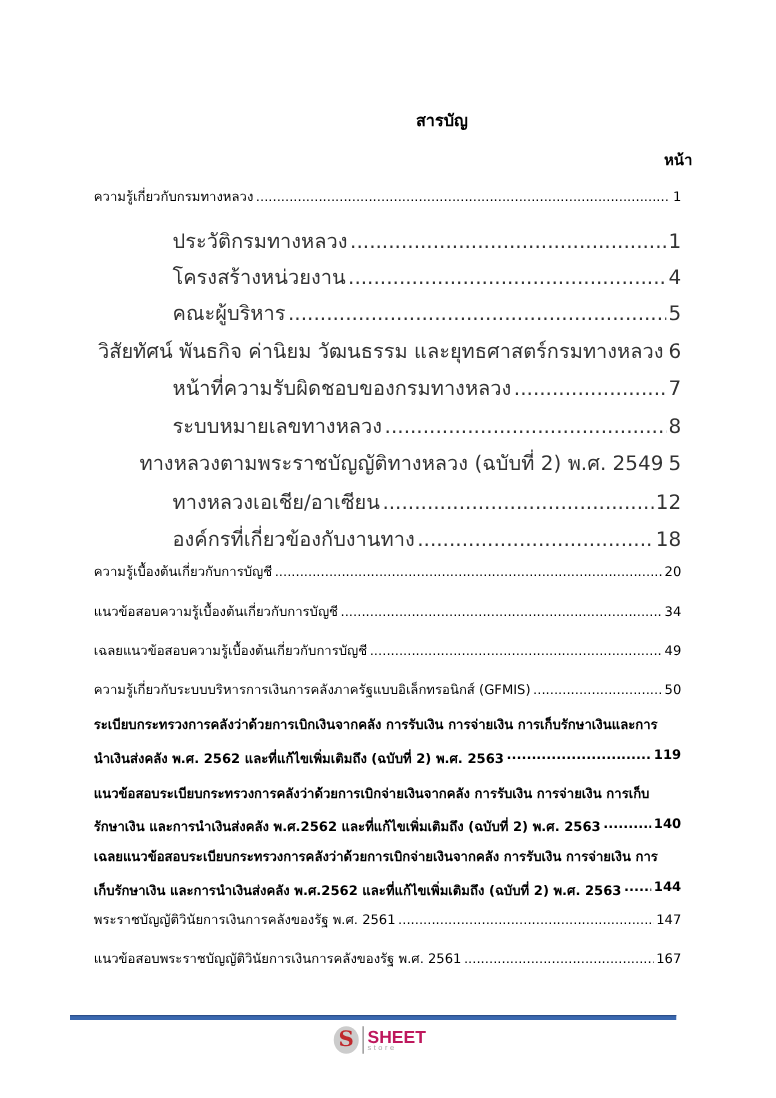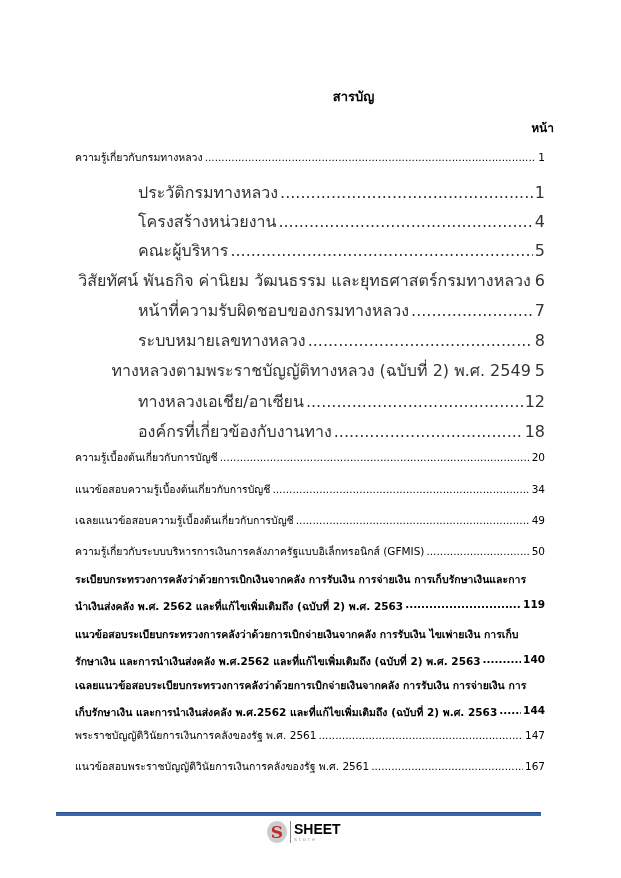--- a/index.html
+++ b/index.html
@@ -17,21 +17,21 @@
   .multi { position: absolute; left: 75px; width: 470px; font-size: 10.5px; font-weight: bold; }
   .multi .l1 { white-space: nowrap; margin-bottom: 10px; }
   .multi .l2 { display: flex; align-items: flex-start; white-space: nowrap; }
   .multi .l2 .dots { flex: 1 1 auto; overflow: hidden; margin: 0 2px; }
   .multi .l2 .dots::after { content: "....................................................................................................................................................................................................................................................................................................................."; }
   .footer-line { position: absolute; top: 812px; left: 56px; width: 485px; height: 3px; background: #3a68b0; border-top: 1px solid #2c4f8a; }
   .logo { position: absolute; top: 821px; left: 267px; display: flex; align-items: center; gap: 3px; }
   .logo-s { width: 20px; height: 22px; border-radius: 50%; background: #ccc; display: flex; align-items: center; justify-content: center; font-weight: bold; font-size: 17px; color: #c0282d; font-family: "DejaVu Serif", serif; }
   .logo-bar { width: 1px; height: 22px; background: #888; }
   .logo-text { display: flex; flex-direction: column; line-height: 1; }
-  .logo-word { font-weight: bold; font-size: 14px; color: #000000; font-family: "Liberation Sans", sans-serif; }
+  .logo-word { font-weight: bold; font-size: 14px; color: #be185d; font-family: "Liberation Sans", sans-serif; }
   .logo-sub { font-size: 6px; color: #aaa; letter-spacing: 2px; font-family: "Liberation Sans", sans-serif; }
 </style>
 </head>
 <body>
 
 <div class="title">สารบัญ</div>
 <div class="page-hdr">หน้า</div>
 
 <div class="toc">
   <div class="entry main" style="top:149px">
@@ -107,21 +107,21 @@
 
   <div class="multi" style="top:571px">
     <div class="l1">ระเบียบกระทรวงการคลังว่าด้วยการเบิกเงินจากคลัง การรับเงิน การจ่ายเงิน  การเก็บรักษาเงินและการ</div>
     <div class="l2">
         <span>นำเงินส่งคลัง พ.ศ. 2562 และที่แก้ไขเพิ่มเติมถึง (ฉบับที่ 2) พ.ศ. 2563</span>
         <span class="dots"></span>
         <span>119</span>
       </div>
   </div>
   <div class="multi" style="top:626px">
-    <div class="l1">แนวข้อสอบระเบียบกระทรวงการคลังว่าด้วยการเบิกจ่ายเงินจากคลัง การรับเงิน ไขเพ่ายเงิน  การเก็บ</div>
+    <div class="l1">แนวข้อสอบระเบียบกระทรวงการคลังว่าด้วยการเบิกจ่ายเงินจากคลัง การรับเงิน การจ่ายเงิน  การเก็บ</div>
     <div class="l2">
         <span>รักษาเงิน และการนำเงินส่งคลัง พ.ศ.2562 และที่แก้ไขเพิ่มเติมถึง (ฉบับที่ 2) พ.ศ. 2563</span>
         <span class="dots"></span>
         <span>140</span>
       </div>
   </div>
   <div class="multi" style="top:677px">
     <div class="l1">เฉลยแนวข้อสอบระเบียบกระทรวงการคลังว่าด้วยการเบิกจ่ายเงินจากคลัง การรับเงิน การจ่ายเงิน  การ</div>
     <div class="l2">
         <span>เก็บรักษาเงิน และการนำเงินส่งคลัง พ.ศ.2562 และที่แก้ไขเพิ่มเติมถึง (ฉบับที่ 2) พ.ศ. 2563</span>

